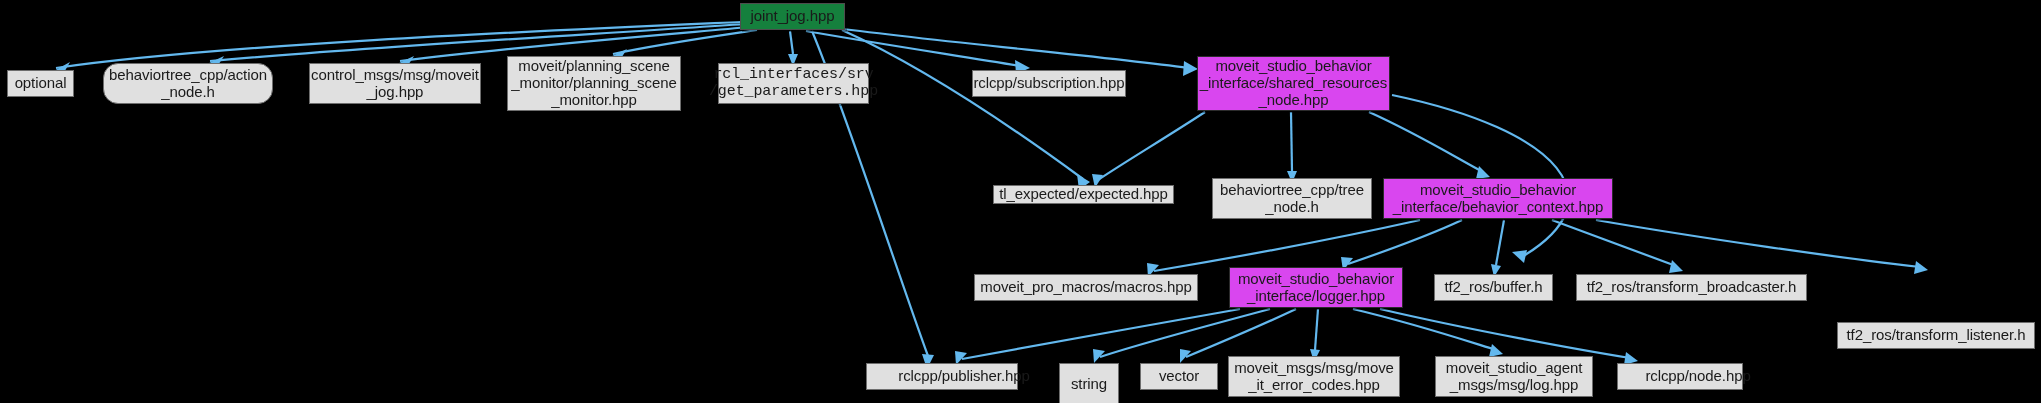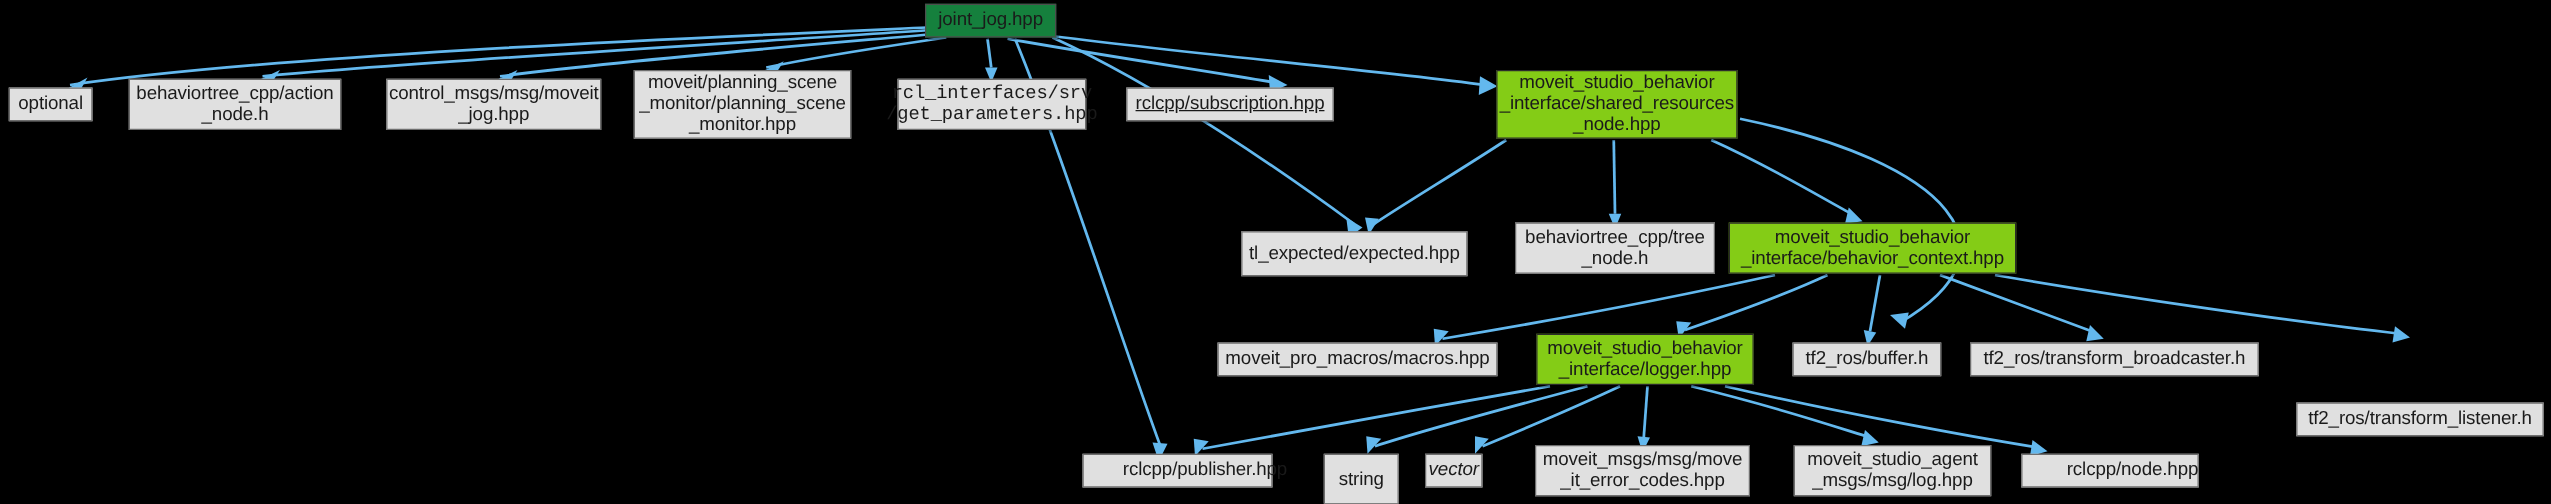--- a/index.html
+++ b/index.html
@@ -38,21 +38,21 @@
     letter-spacing: -0.1px;
     white-space: pre-line;
     box-shadow: 2px 2px 0 rgba(0,0,0,0.35);
     cursor: pointer;
   }
   .node.root {
     background: #15803d;
     border-color: #4d4d4d;
   }
   .node.highlight {
-    background: #84cc16;
+    background: #d946ef;
     border-color: #2b2b2b;
   }
 </style>
 </head>
 <body>
 
 <div id="canvas">
   <svg id="edges" viewBox="0 0 2041 403">
       <g>
         <path d="M 742 22 C 560 30, 220 44, 56 68" fill="none" stroke="#63b8ee" stroke-width="2.2"></path>
@@ -147,46 +147,46 @@
         <polygon points="1626,352 1638,361 1624,365" fill="#63b8ee"></polygon>
       </g>
       <g>
         <path d="M 1392 95 C 1560 130, 1620 200, 1520 258" fill="none" stroke="#63b8ee" stroke-width="2.2"></path>
         <polygon points="1524,263 1512,252 1527,250" fill="#63b8ee"></polygon>
       </g>
     </svg>
   <div id="nodes-layer">
       <div class="node root" style="left: 740px; top: 3px; width: 105px; height: 27px;">joint_jog.hpp</div>
       <div class="node" style="left: 7px; top: 70px; width: 67px; height: 27px;">optional</div>
-      <div class="node" style="left: 103px; top: 63px; width: 170px; height: 41px;">behaviortree_cpp/action
+      <div class="node" style="left: 103px; top: 63px; width: 170px; height: 41px; border-radius: 15px;">behaviortree_cpp/action
 _node.h</div>
       <div class="node" style="left: 309px; top: 63px; width: 172px; height: 41px;">control_msgs/msg/moveit
 _jog.hpp</div>
       <div class="node" style="left: 507px; top: 56px; width: 174px; height: 55px;">moveit/planning_scene
 _monitor/planning_scene
 _monitor.hpp</div>
       <div class="node" style="left: 718px; top: 63px; width: 151px; height: 41px; font-family: Liberation Mono, monospace;">rcl_interfaces/srv
 /get_parameters.hpp</div>
-      <div class="node" style="left: 901px; top: 70px; width: 166px; height: 27px; text-decoration: underline;">rclcpp/subscription.hpp</div>
+      <div class="node" style="left: 972px; top: 70px; width: 154px; height: 27px;">rclcpp/subscription.hpp</div>
       <div class="node highlight" style="left: 1197px; top: 56px; width: 193px; height: 55px;">moveit_studio_behavior
 _interface/shared_resources
 _node.hpp</div>
-      <div class="node" style="left: 993px; top: 185px; width: 181px; height: 36px;">tl_expected/expected.hpp</div>
+      <div class="node" style="left: 993px; top: 185px; width: 181px; height: 19px;">tl_expected/expected.hpp</div>
       <div class="node" style="left: 1212px; top: 178px; width: 160px; height: 41px;">behaviortree_cpp/tree
 _node.h</div>
       <div class="node highlight" style="left: 1383px; top: 178px; width: 230px; height: 41px;">moveit_studio_behavior
 _interface/behavior_context.hpp</div>
       <div class="node" style="left: 974px; top: 274px; width: 224px; height: 27px;">moveit_pro_macros/macros.hpp</div>
       <div class="node highlight" style="left: 1229px; top: 267px; width: 174px; height: 41px;">moveit_studio_behavior
 _interface/logger.hpp</div>
       <div class="node" style="left: 1434px; top: 274px; width: 119px; height: 27px;">tf2_ros/buffer.h</div>
       <div class="node" style="left: 1576px; top: 274px; width: 231px; height: 27px;">tf2_ros/transform_broadcaster.h</div>
       <div class="node" style="left: 1837px; top: 274px; width: 198px; height: 27px; margin-top: 48px;">tf2_ros/transform_listener.h</div>
       <div class="node" style="left: 866px; top: 363px; width: 152px; height: 27px; padding-left: 44px;">rclcpp/publisher.hpp</div>
       <div class="node" style="left: 1059px; top: 363px; width: 60px; height: 43px;">string</div>
-      <div class="node" style="left: 1140px; top: 363px; width: 46px; height: 27px; font-style: italic;">vector</div>
+      <div class="node" style="left: 1140px; top: 363px; width: 78px; height: 27px;">vector</div>
       <div class="node" style="left: 1228px; top: 356px; width: 172px; height: 41px;">moveit_msgs/msg/move
 _it_error_codes.hpp</div>
       <div class="node" style="left: 1435px; top: 356px; width: 158px; height: 41px;">moveit_studio_agent
 _msgs/msg/log.hpp</div>
-      <div class="node" style="left: 1617px; top: 363px; width: 142px; height: 27px; padding-left: 36px;">rclcpp/node.hpp</div>
+      <div class="node" style="left: 1617px; top: 363px; width: 126px; height: 27px; padding-left: 36px;">rclcpp/node.hpp</div>
     </div>
 </div>
 
 </body></html>

